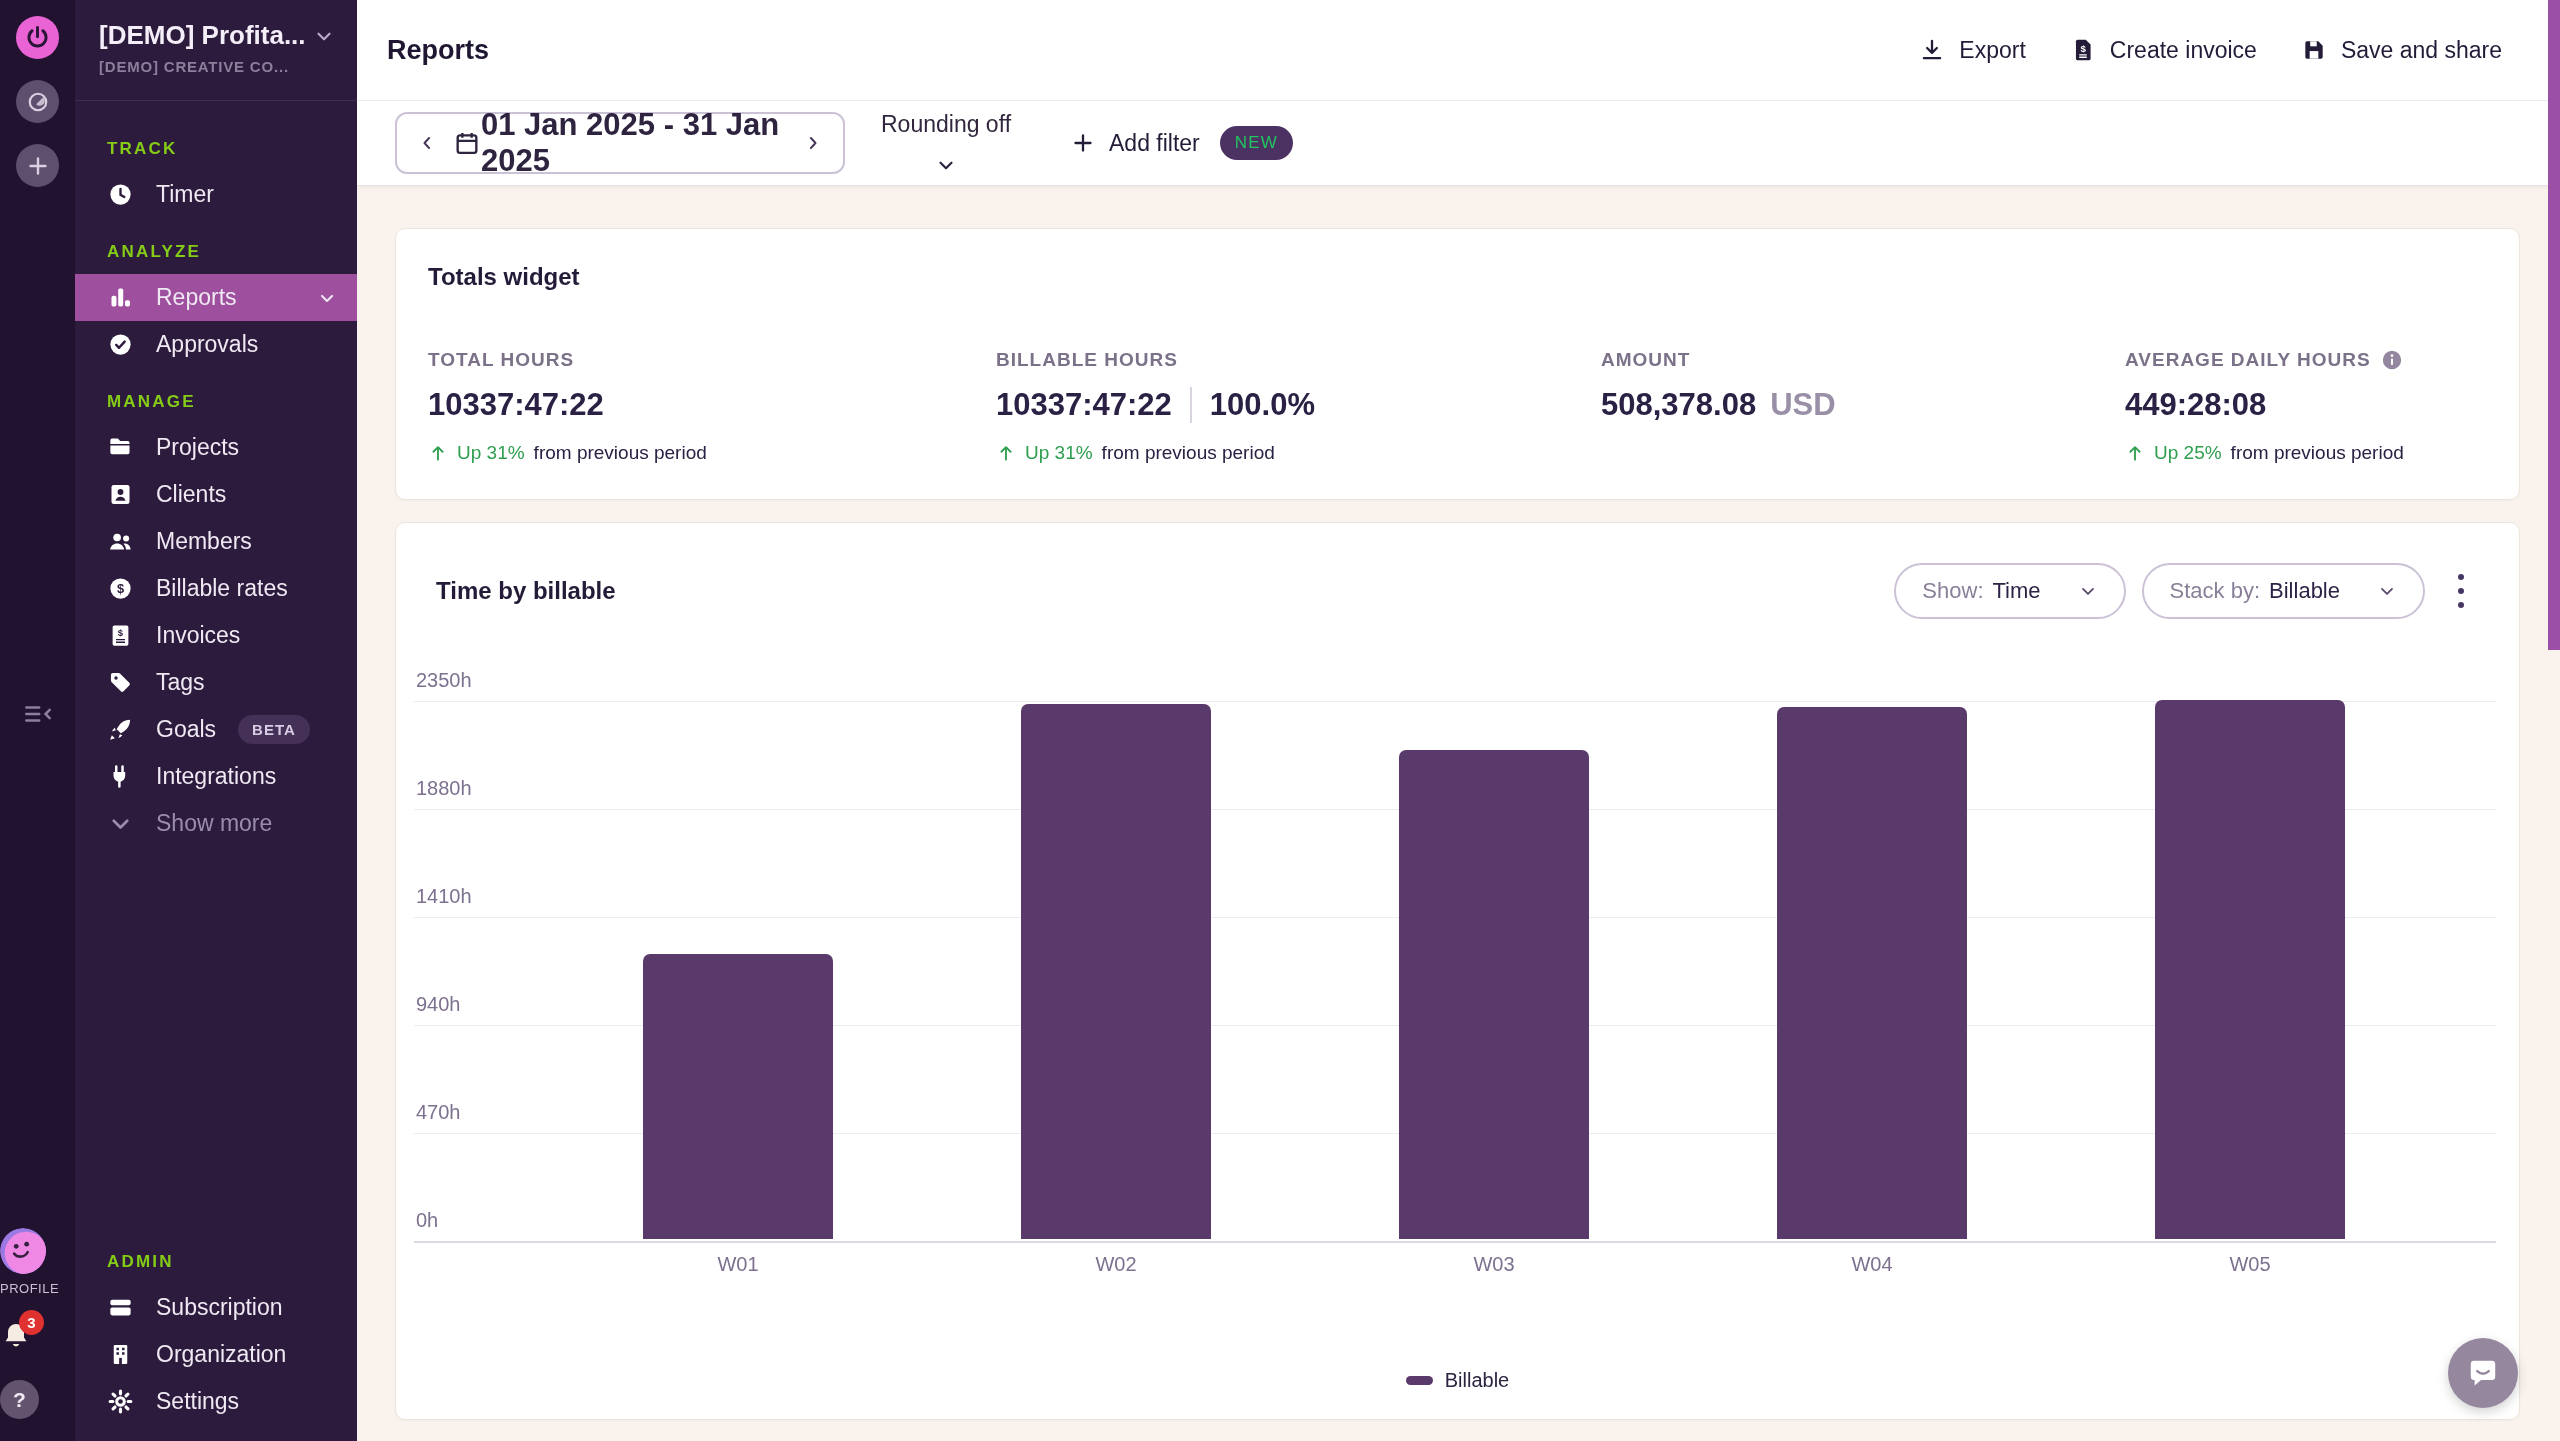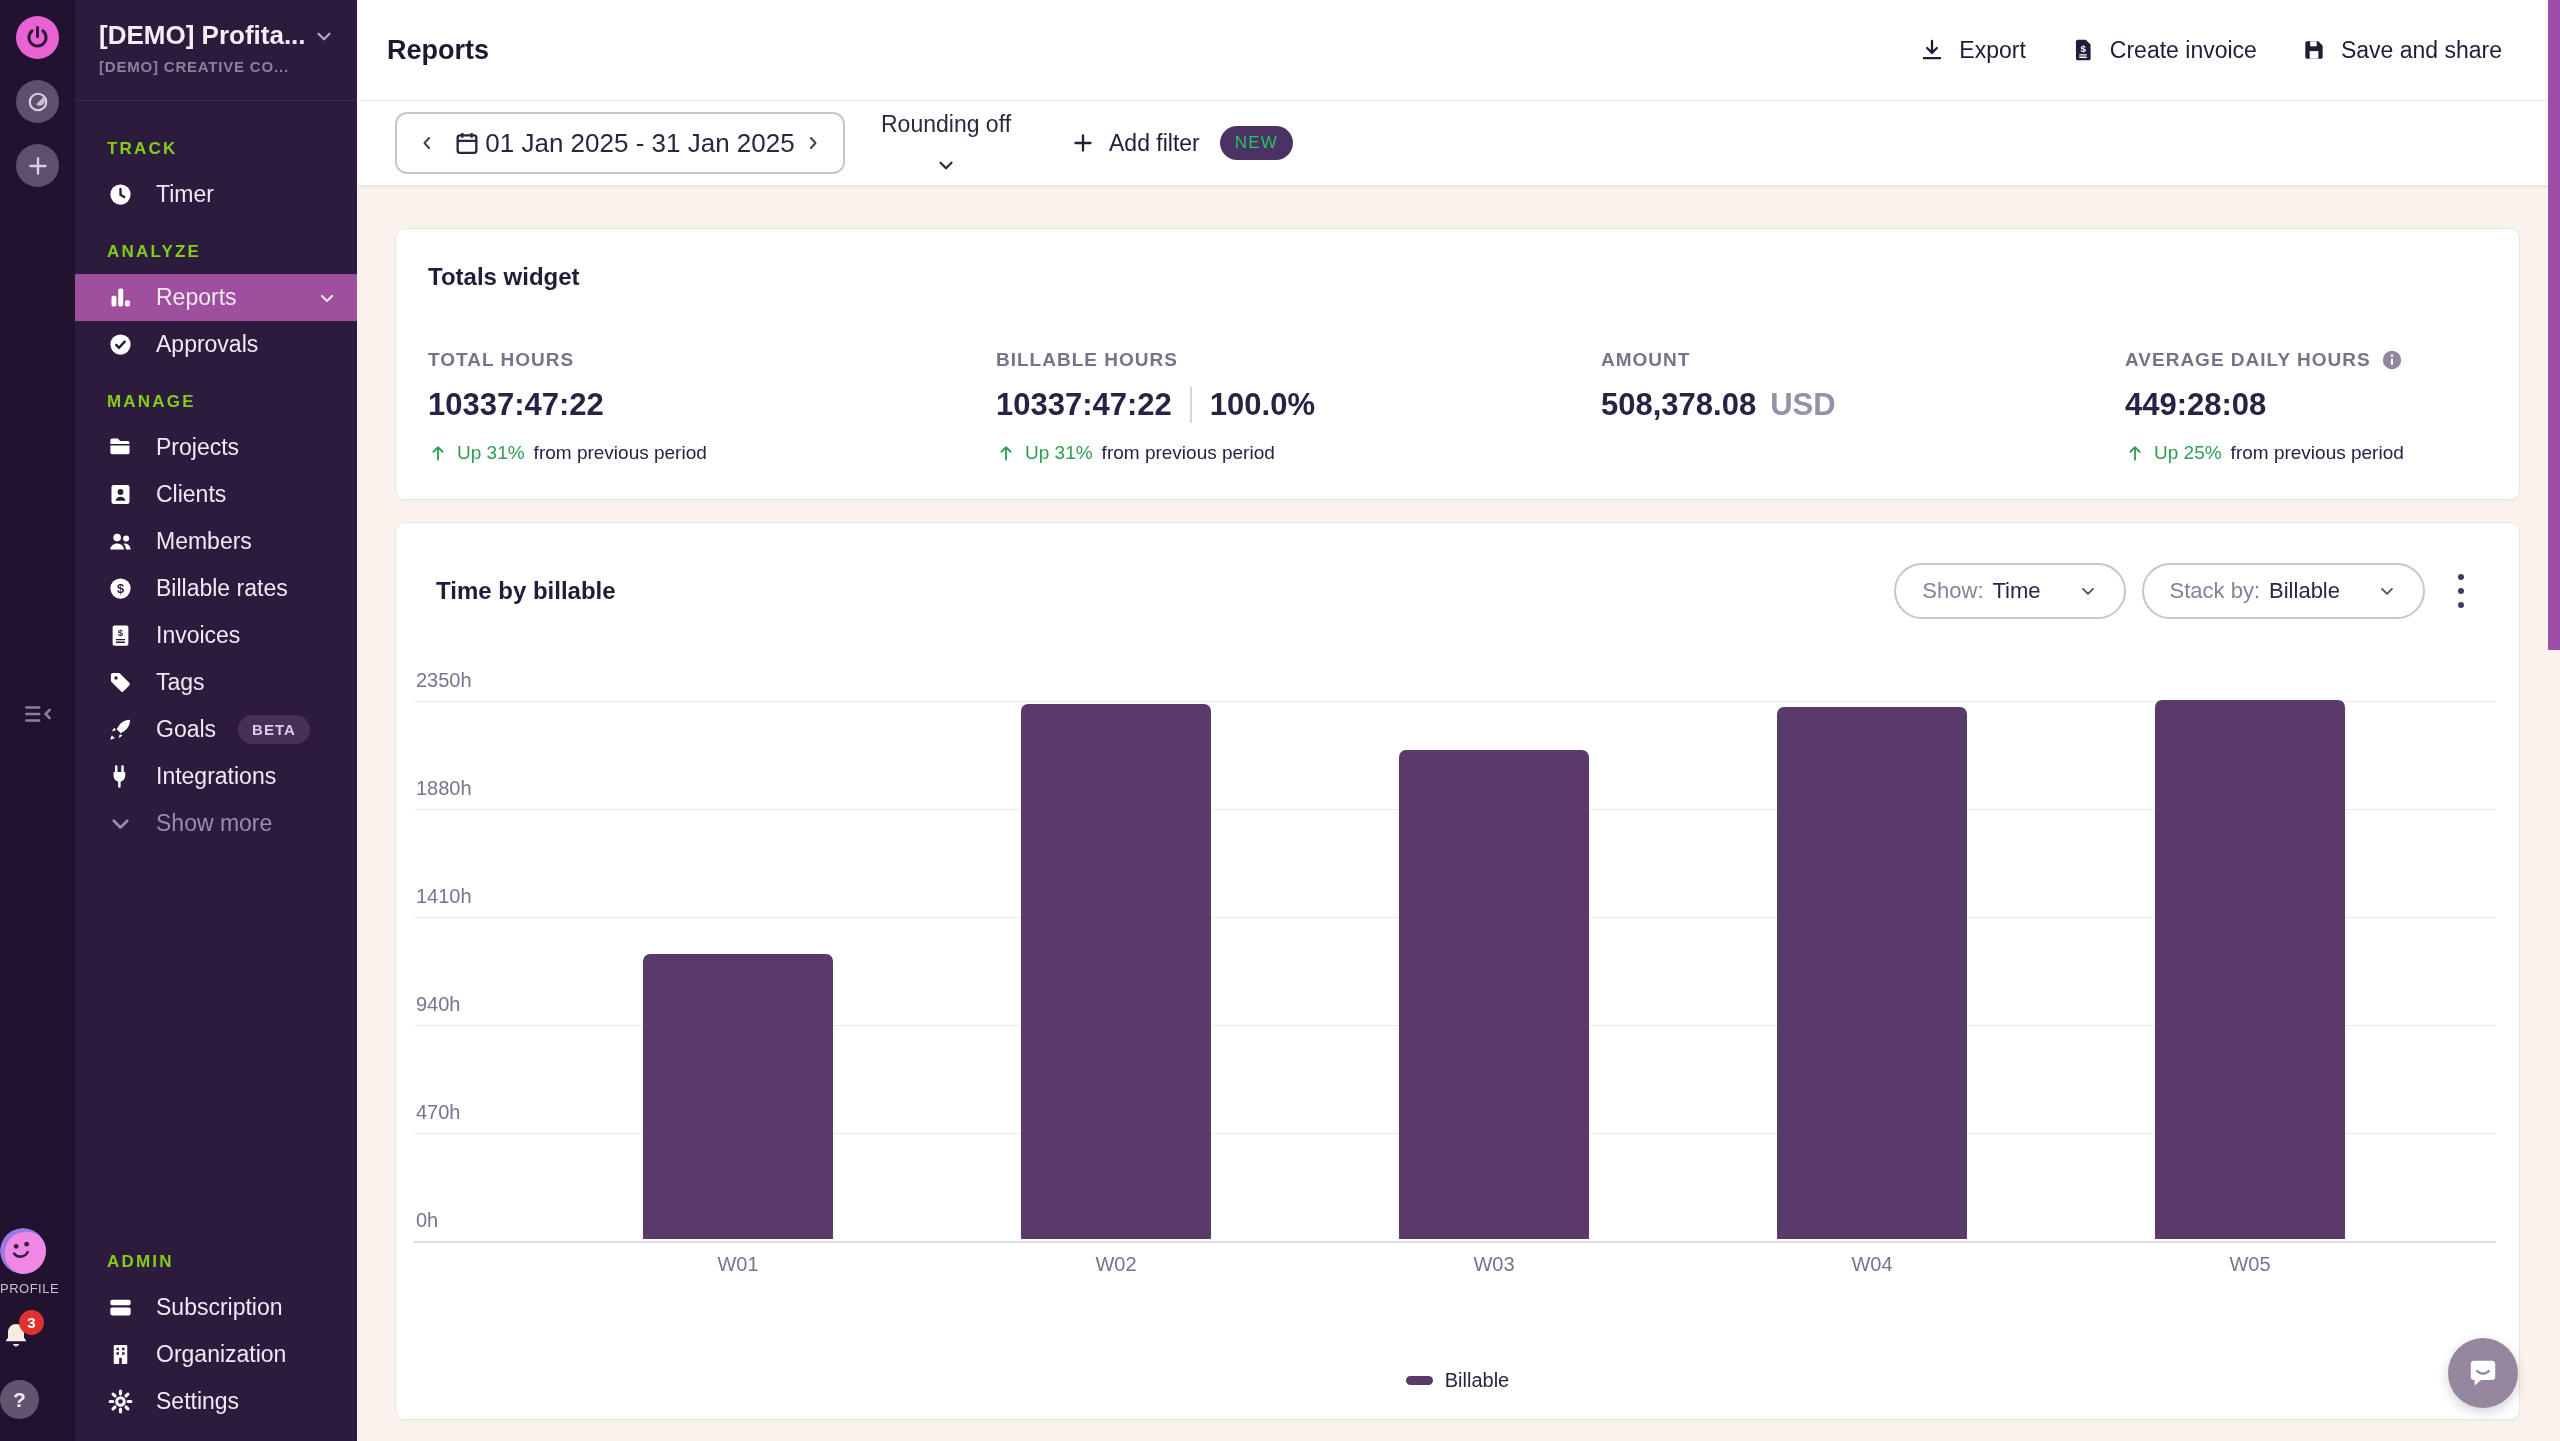--- a/index.html
+++ b/index.html
@@ -65,21 +65,21 @@
   .actions{margin-left:auto;display:flex;gap:44px;align-items:center;}
   .action{display:flex;align-items:center;gap:14px;font-size:23px;color:#241b38;cursor:pointer;}
 
   .filterbar{height:85px;flex:none;background:#fff;display:flex;align-items:center;
              padding:0 40px 0 38px;box-sizing:border-box;border-bottom:1px solid #e7e3e9;
              box-shadow:0 2px 3px rgba(40,20,60,.05);position:relative;z-index:1;}
   .datepill{width:450px;height:62px;border:2px solid #cbc2d6;border-radius:12px;background:#fff;
             display:flex;align-items:center;padding:0 16px;box-sizing:border-box;}
   .chev-btn{background:none;border:none;padding:4px;cursor:pointer;display:flex;}
   .date-cal{margin-left:12px;display:flex;}
-  .date-text{flex:1;text-align:center;font-size:26px;font-weight:normal;color:#2e2440;cursor:pointer;}
+  .date-text{flex:1;text-align:left;font-size:31px;font-weight:bold;color:#2e2440;cursor:pointer;}
   .rounding{display:flex;align-items:center;gap:16px;margin-left:36px;font-size:23px;
             color:#32263f;cursor:pointer;flex-direction:column;}
   .addfilter{display:flex;align-items:center;gap:14px;margin-left:60px;font-size:23px;
              color:#241b38;cursor:pointer;}
   .newbadge{background:#4b3263;color:#22c55e;font-size:17px;font-weight:normal;letter-spacing:1.2px;
             padding:7px 15px;border-radius:17px;margin-left:6px;}
 
   .content{flex:1;background:#faf3ed;padding:42px 40px 0 38px;box-sizing:border-box;}
   .card{background:#fff;border:1px solid #ece5dd;border-radius:10px;box-shadow:0 1px 2px rgba(0,0,0,.03);
         box-sizing:border-box;}

